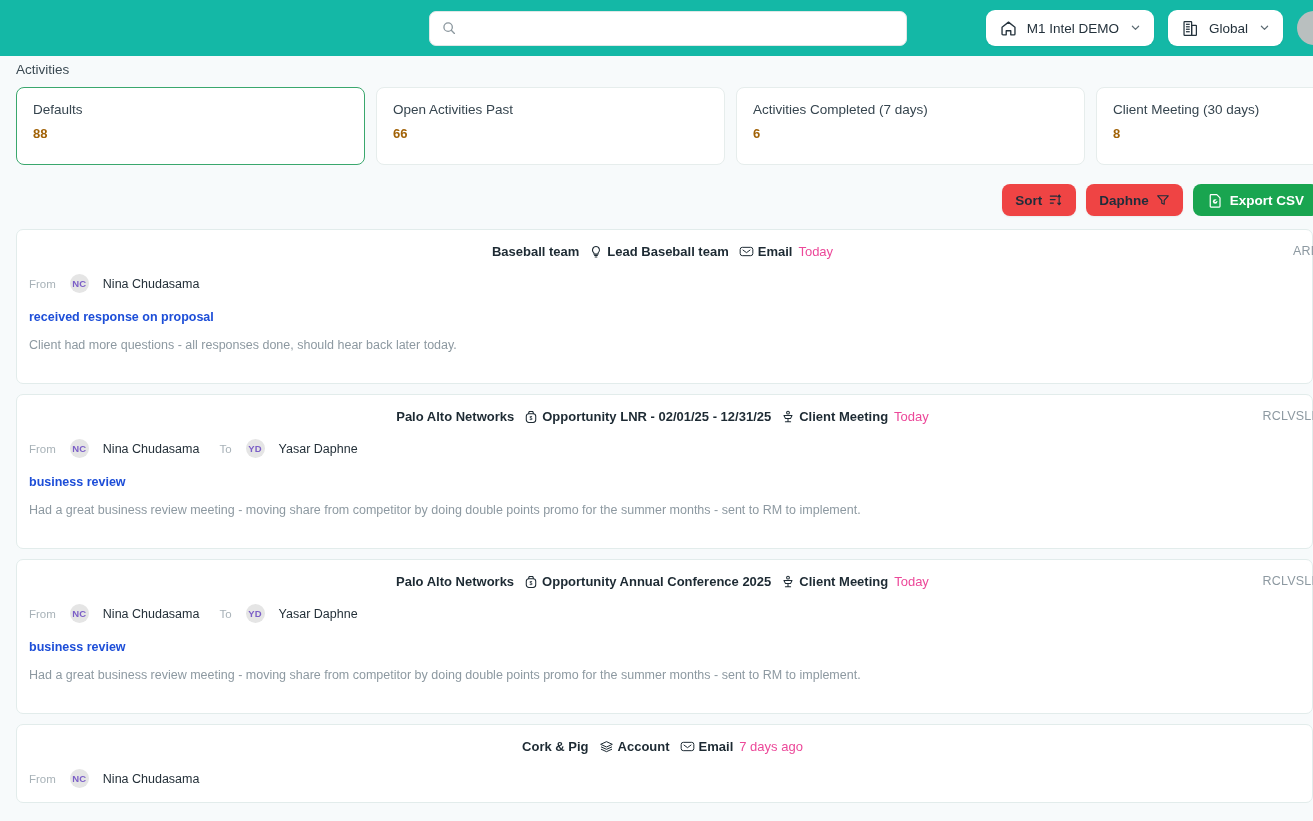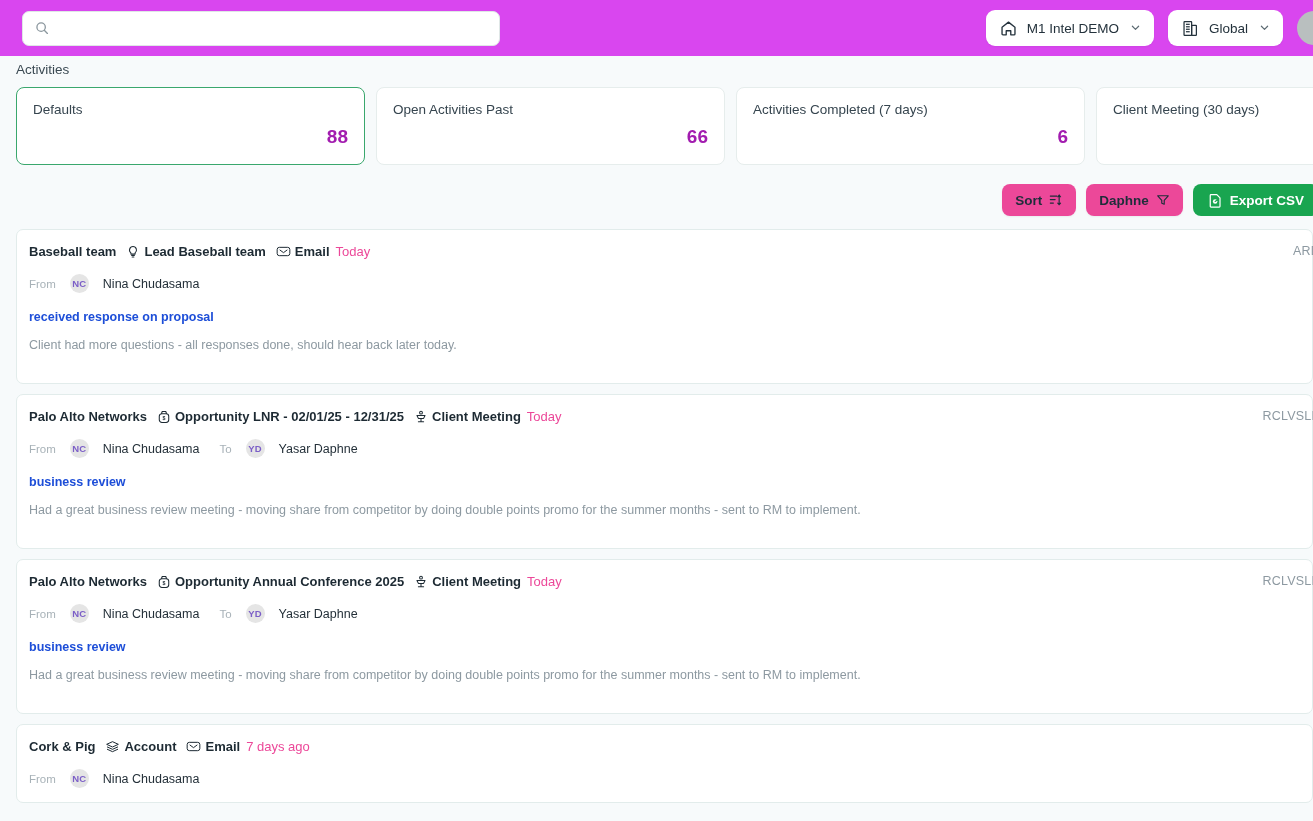--- a/index.html
+++ b/index.html
@@ -13,25 +13,26 @@
   body {
     font-family: "Liberation Sans", sans-serif;
     background: #f7fafb;
     color: #1f2d3a;
     -webkit-font-smoothing: antialiased;
   }
 
   
   .topbar {
     height: 56px;
-    background: #d946ef;
+    background: #14b8a6;
     display: flex;
     align-items: center;
     padding: 0 0 0 22px;
     position: relative;
+    justify-content: center;
   }
 
   .search-wrap {
     width: 478px;
     height: 35px;
     background: #ffffff;
     border: 1px solid #dfe7e6;
     border-radius: 7px;
     display: flex;
     align-items: center;
@@ -109,38 +110,37 @@
   }
   .stat-card.selected {
     border: 1.5px solid #3aa76d;
   }
   .stat-label {
     font-size: 13.5px;
     color: #36454f;
     margin-bottom: 9px;
   }
   .stat-value {
-    font-size: 19px;
+    font-size: 13px;
     font-weight: bold;
-    color: #a21caf;
-    text-align: right;
+    color: #a16207;
   }
 
   
   .toolbar {
     display: flex;
     justify-content: flex-end;
     align-items: center;
     gap: 10px;
     padding: 19px 0 13px 0;
     margin-right: -6px;
   }
   .tb-btn {
     height: 32px;
-    background: #ec4899;
+    background: #ef4444;
     border: none;
     border-radius: 8px;
     display: flex;
     align-items: center;
     gap: 7px;
     padding: 0 13px;
     font-family: "Liberation Sans", sans-serif;
     font-size: 13.5px;
     font-weight: bold;
     color: #1f2d3a;
@@ -169,20 +169,21 @@
   .act-card.short { min-height: 0; padding-bottom: 14px; }
 
   .act-head {
     display: flex;
     align-items: center;
     gap: 4px;
     font-size: 13px;
     font-weight: bold;
     color: #1d2a33;
     white-space: nowrap;
+    justify-content: center;
   }
   .act-head .sep { width: 2px; }
   .act-head .muted {
     font-weight: normal;
     color: #ec4899;
     margin-left: 2px;
   }
   .act-code {
     position: absolute;
     right: -8px;

